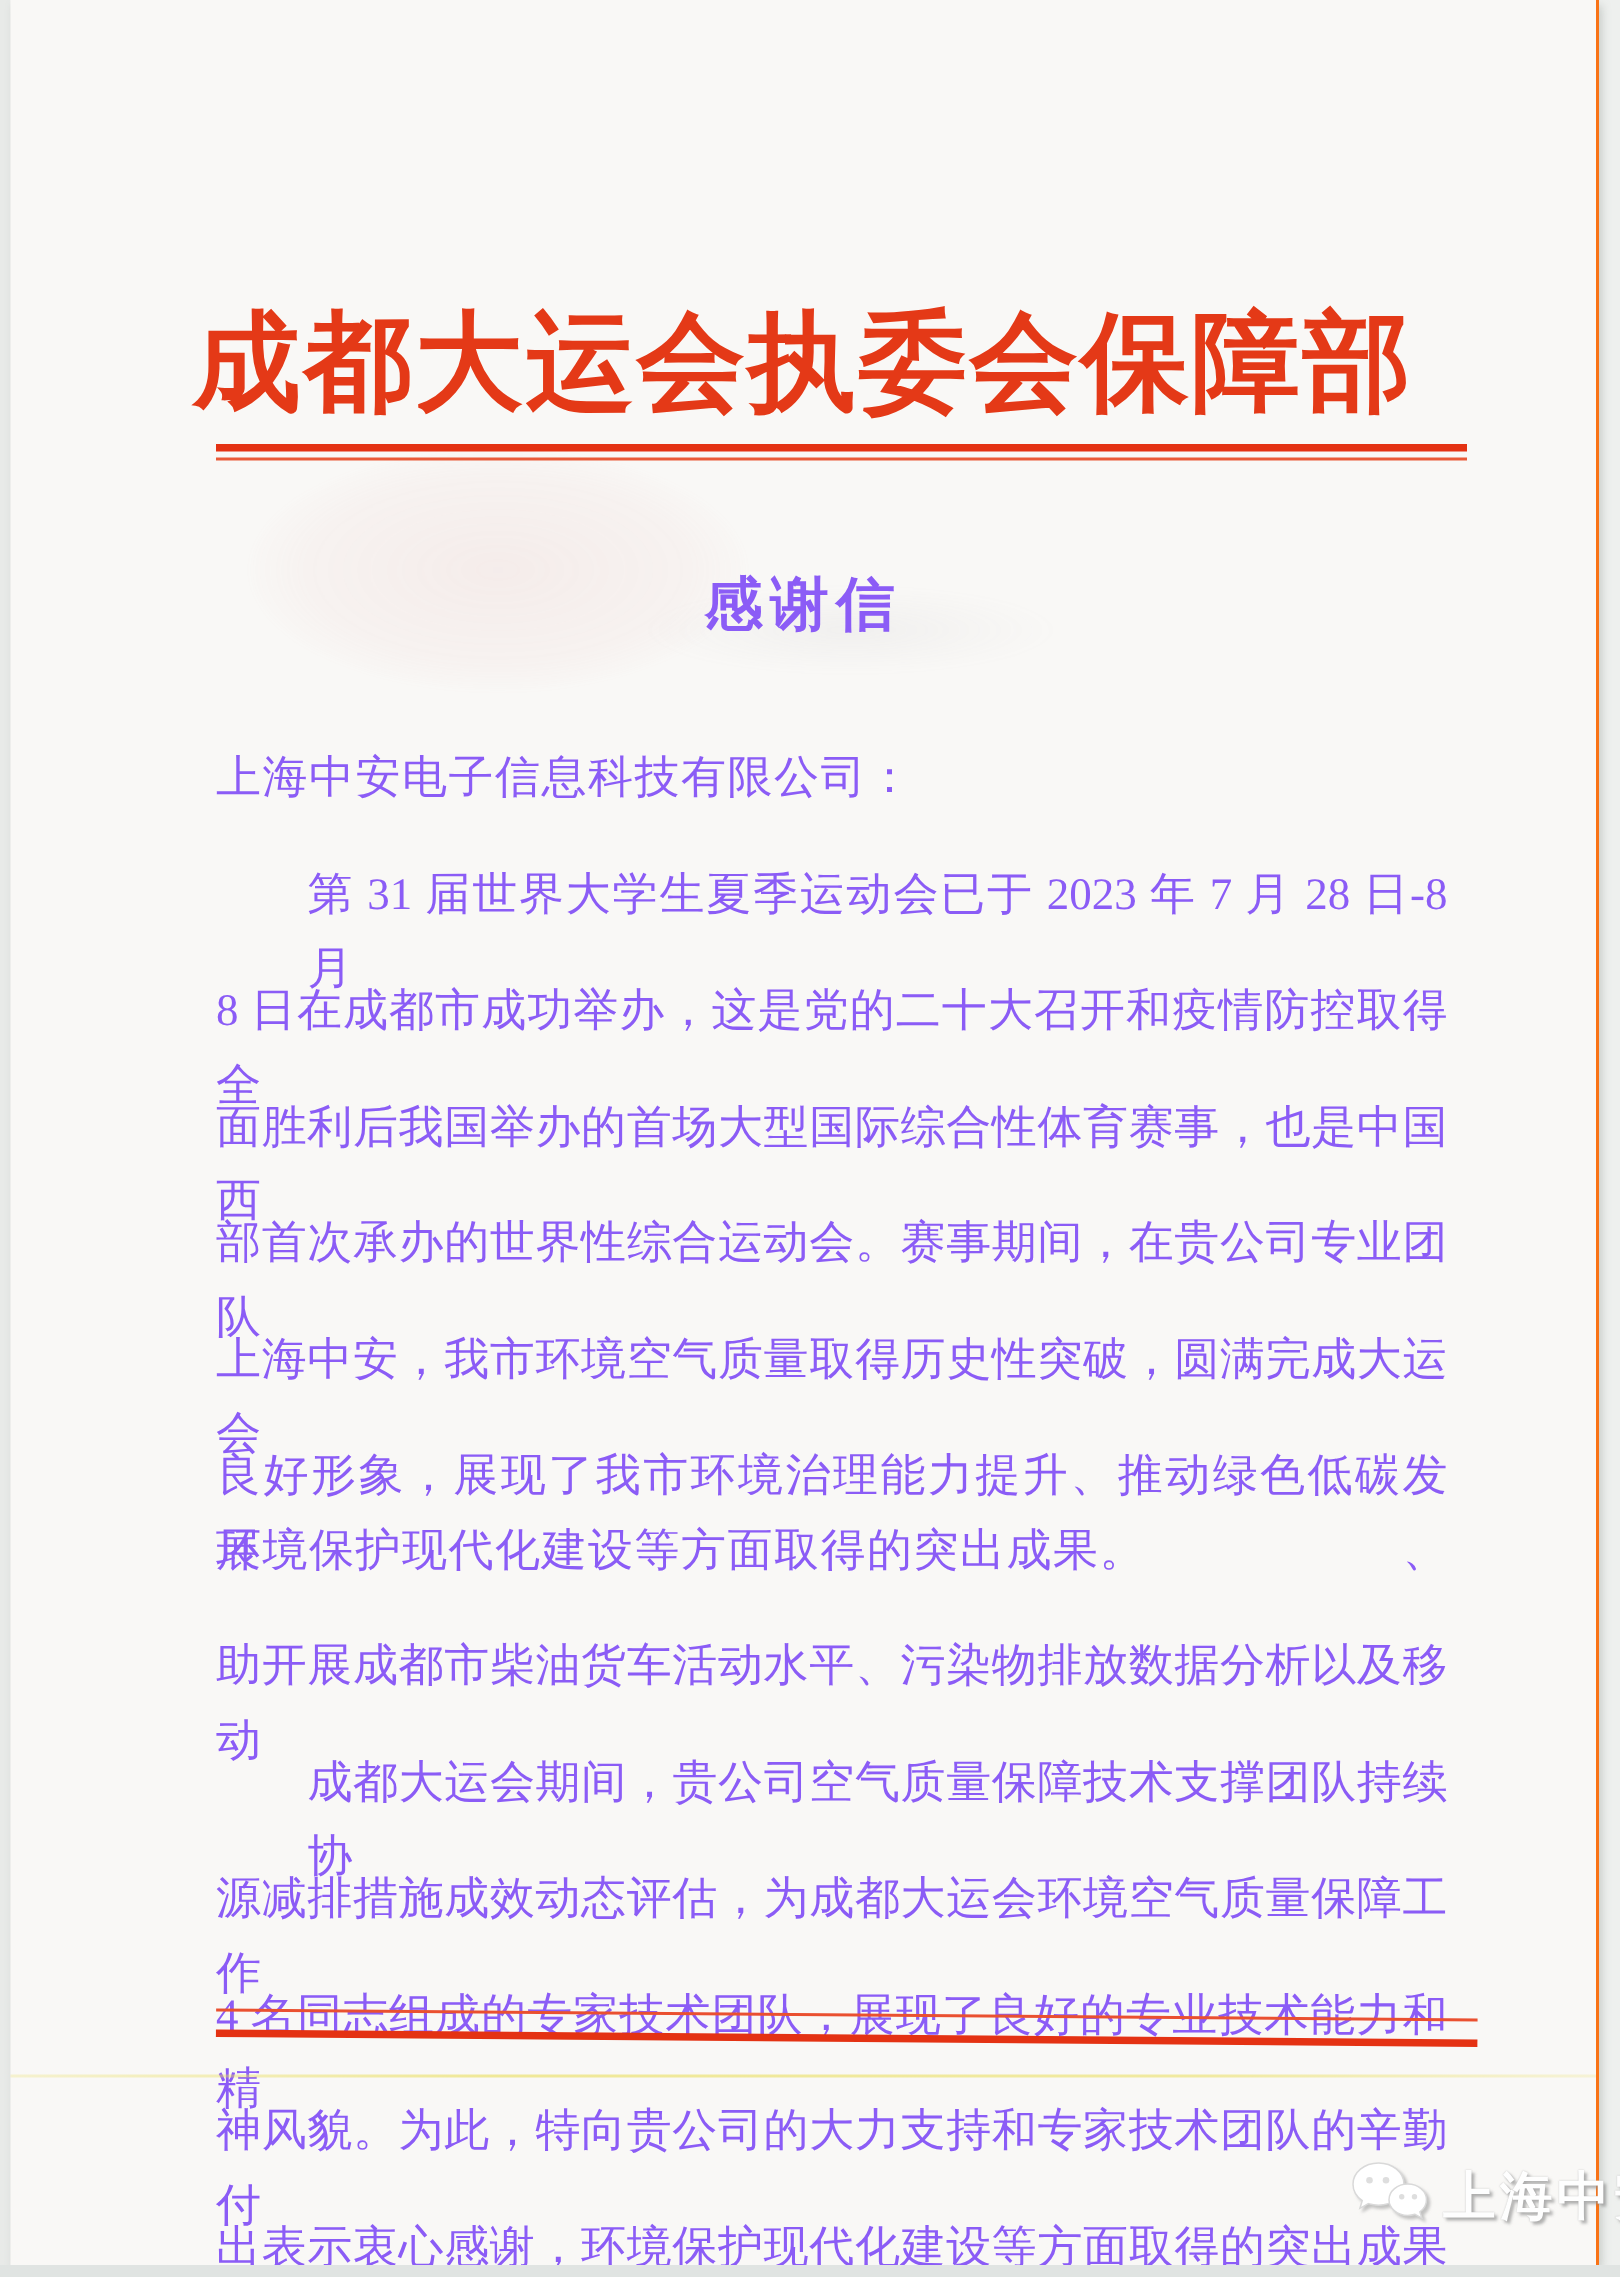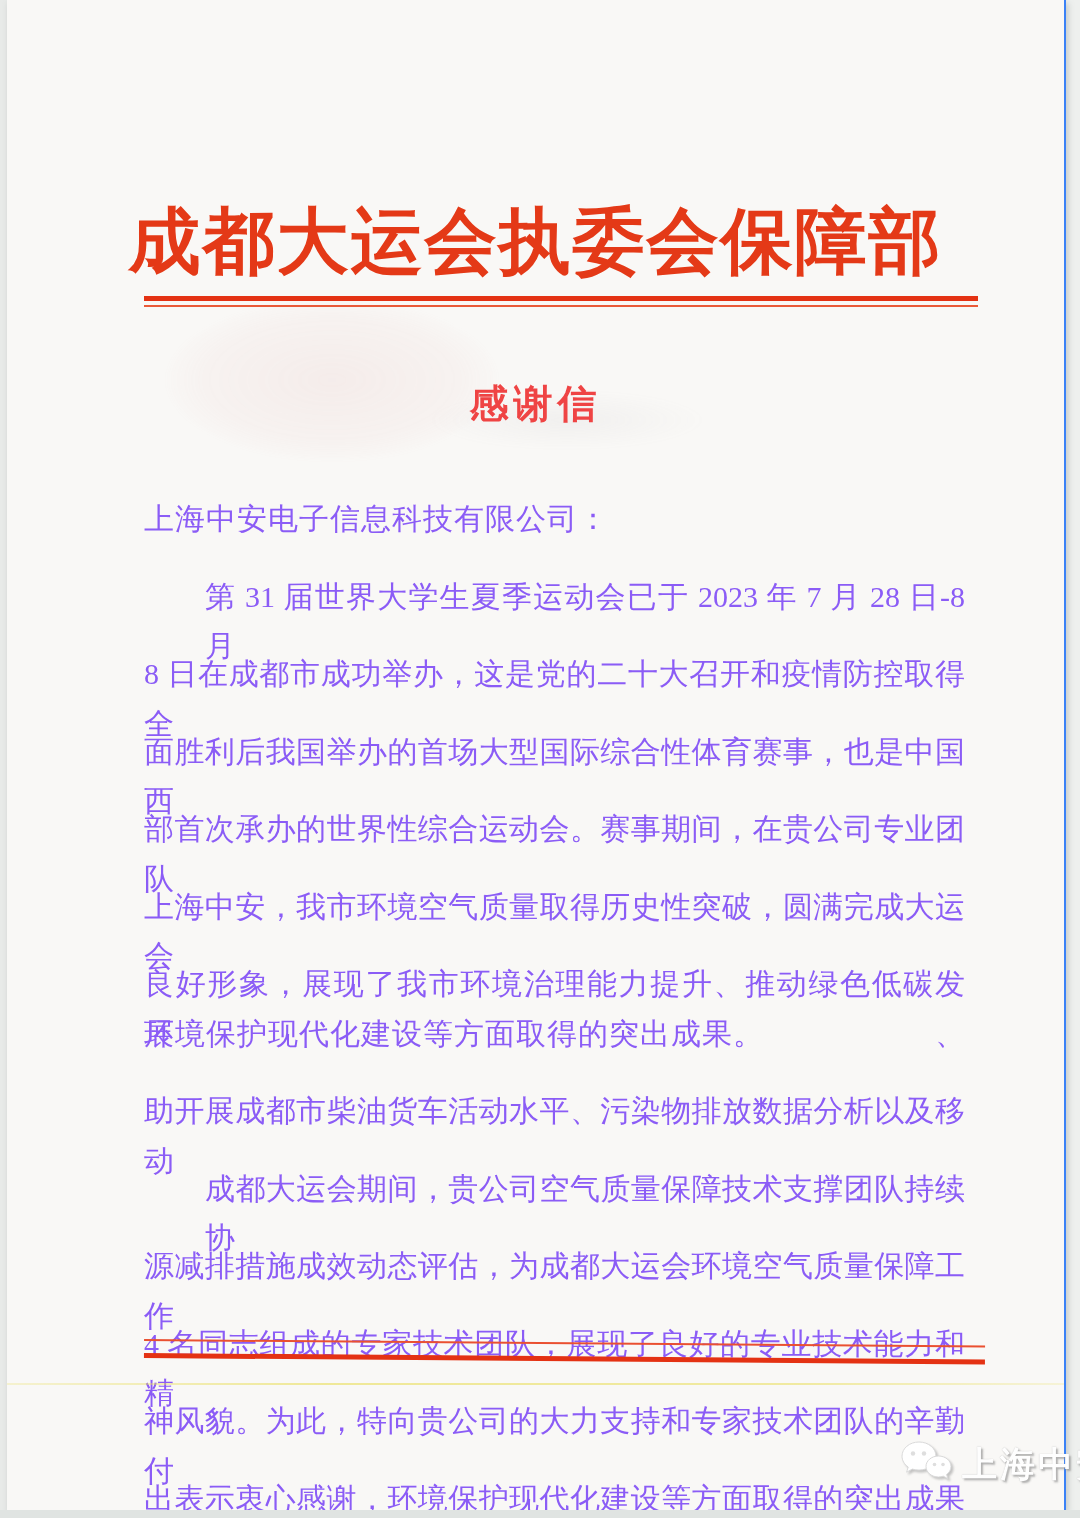--- a/index.html
+++ b/index.html
@@ -5,21 +5,21 @@
   html,body{margin:0;padding:0;background:#e7e9e7;}
   .canvas{
     position:relative;width:1080px;height:1518px;overflow:hidden;
     background:#eef0ee;
     font-family:"Liberation Serif","DejaVu Serif",serif;
   }
   
   .paper{
     position:absolute;left:7px;top:0;width:1057px;height:1510px;
     background:#f9f8f6;
-    border-right:2px solid #3b82f6;
+    border-right:2px solid #f97316;
     box-shadow:2px 3px 6px rgba(120,128,124,0.35);
   }
   .edge-left{position:absolute;left:0;top:0;width:7px;height:1518px;background:#e8eae8;}
   .edge-bottom{position:absolute;left:0;top:1510px;width:1080px;height:8px;background:#e0e4e2;}
 
   .letterhead{
     position:absolute;left:0;top:192px;width:100%;
     text-align:center;font-size:72px;font-weight:bold;
     color:#e43917;letter-spacing:2px;line-height:100px;white-space:nowrap;
   }
@@ -33,21 +33,21 @@
     filter:blur(2px);border-radius:50%;
   }
   .stamp-bleed2{
     position:absolute;left:420px;top:390px;width:280px;height:60px;
     background:radial-gradient(ellipse at center, rgba(150,150,160,0.08) 0%, rgba(150,150,160,0) 70%);
     filter:blur(2px);border-radius:50%;
   }
 
   .letter-title{
     position:absolute;left:0;top:380px;width:100%;
-    text-align:center;font-size:39px;font-weight:bold;color:#ef4444;
+    text-align:center;font-size:39px;font-weight:bold;color:#8b5cf6;
     letter-spacing:5px;line-height:48px;
   }
 
   .body-block{
     position:absolute;left:137px;top:494px;width:821px;
     font-size:30px;color:#8b5cf6;
   }
   .ln{height:49.5px;line-height:49.5px;white-space:nowrap;overflow:visible;}
   .ln.fill{white-space:normal;text-align:justify;text-align-last:justify;margin-top:28px;}
   .ln.indent{padding-left:61px;}

